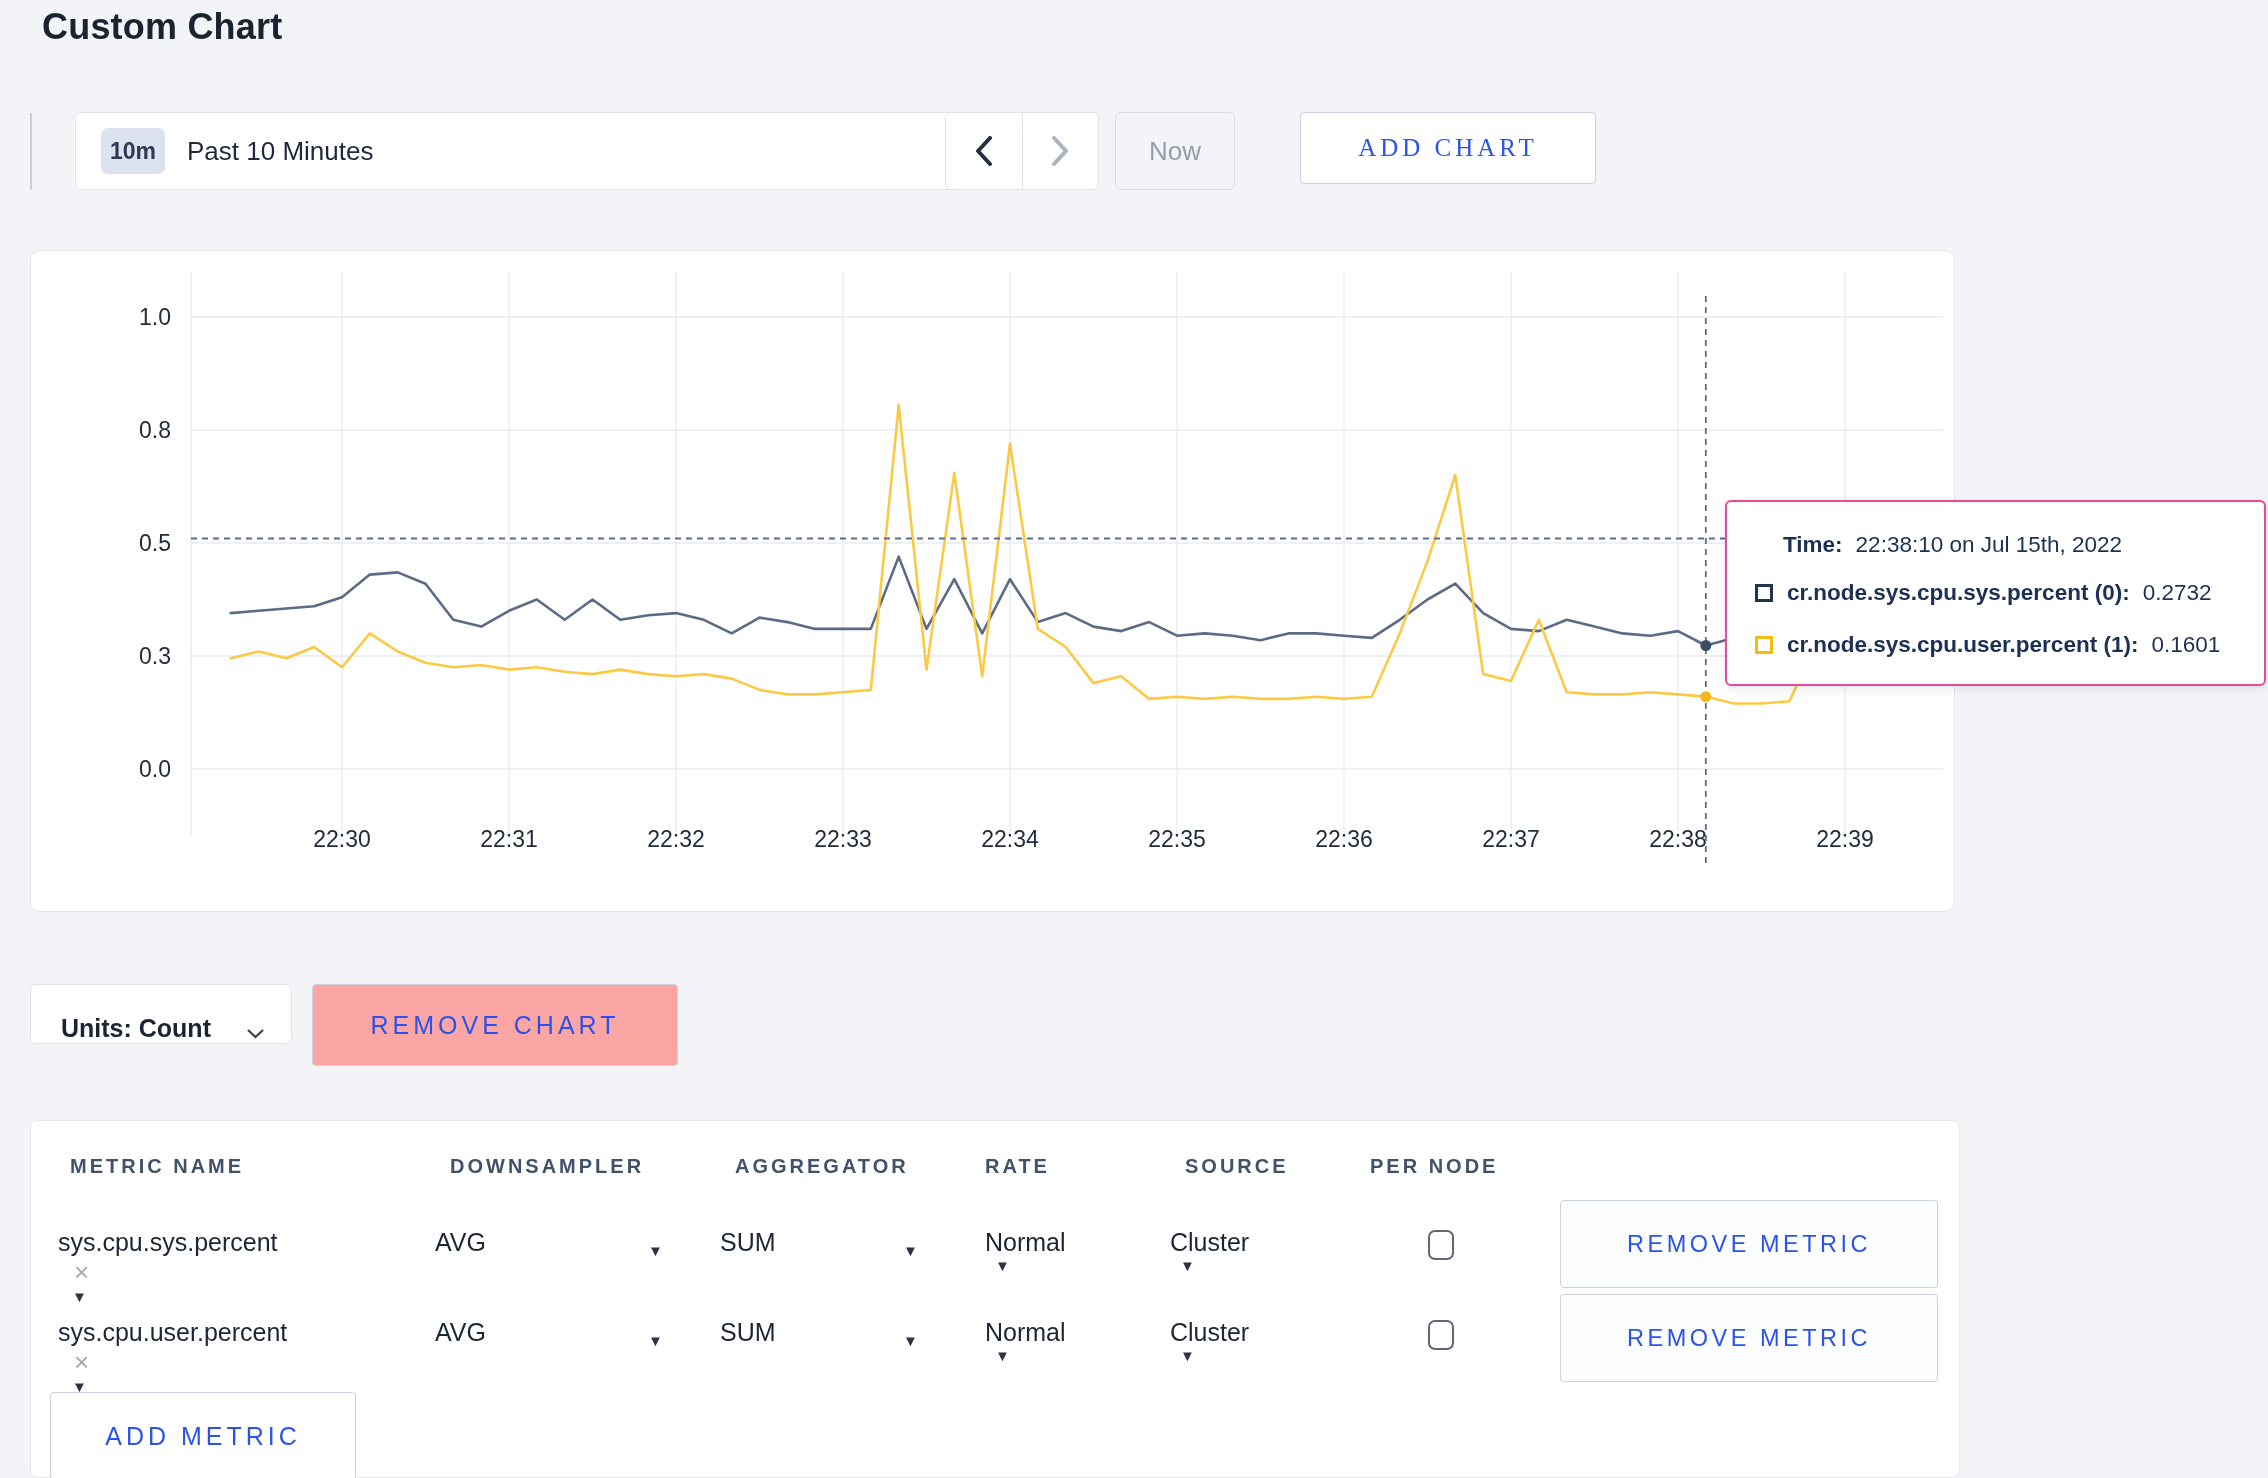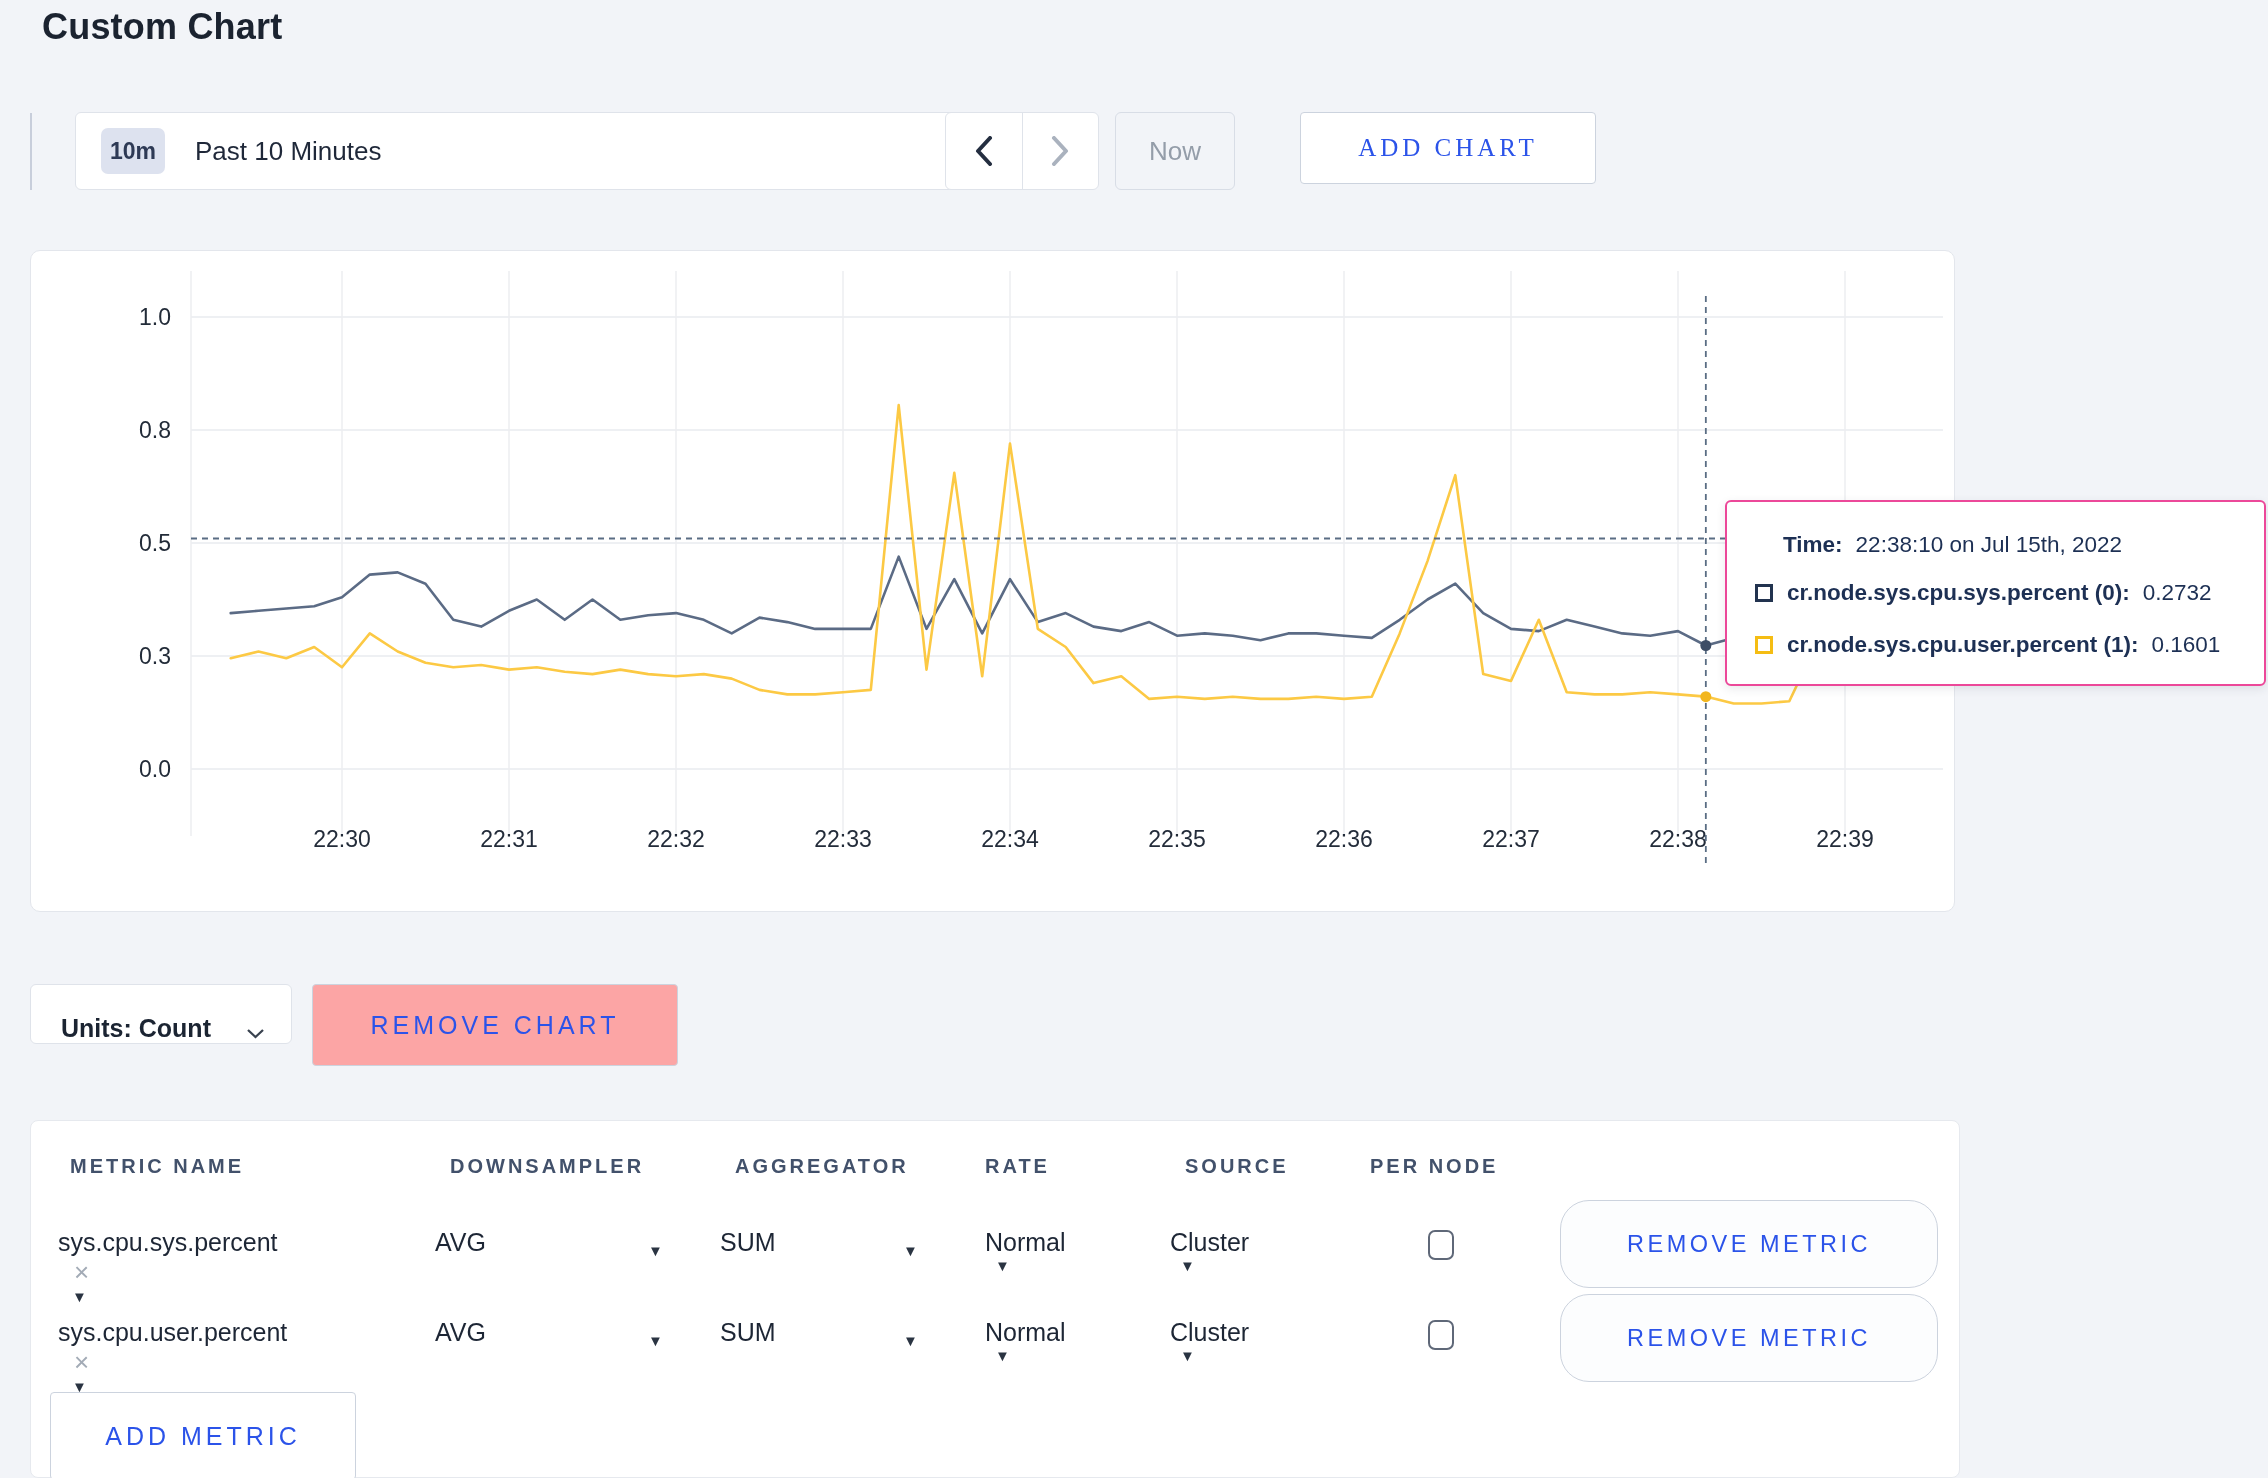--- a/index.html
+++ b/index.html
@@ -10,21 +10,21 @@
     color:#1c2533;
   }
   .abs{position:absolute;}
   .card{background:#ffffff;border:1px solid #dfe3ea;border-radius:6px;box-sizing:border-box;}
   .page-title{left:42px;top:6px;font-size:36px;font-weight:700;color:#1b2330;letter-spacing:.2px;}
   
   .tb-divider{left:30px;top:113px;width:2px;height:77px;background:#c8cedb;}
   .time-select{left:75px;top:112px;width:984px;height:78px;display:flex;align-items:center;cursor:pointer;}
   .time-badge{margin-left:25px;width:64px;height:46px;border-radius:7px;background:#dde2ef;
     display:flex;align-items:center;justify-content:center;font-size:23px;font-weight:700;color:#2e3a55;}
-  .time-label{margin-left:30px;font-size:26px;color:#1f2839;}
+  .time-label{margin-left:22px;font-size:26px;color:#1f2839;}
   .chev{margin-left:auto;margin-right:30px;}
   .arrow-group{left:945px;top:112px;width:154px;height:78px;display:flex;}
   .arrow-cell{flex:1;display:flex;align-items:center;justify-content:center;cursor:pointer;}
   .arrow-cell+.arrow-cell{border-left:1px solid #dfe3ea;}
   .btn-now{left:1115px;top:112px;width:120px;height:78px;background:transparent;border:1px solid #d8dde6;border-radius:6px;
     display:flex;align-items:center;justify-content:center;font-size:26px;color:#949da9;box-sizing:border-box;}
   .btn-blue{display:flex;align-items:center;justify-content:center;background:#fff;border:1px solid #ccd3de;border-radius:4px;
     color:#2b53e9;font-weight:500;letter-spacing:4px;cursor:pointer;box-sizing:border-box;}
   .btn-add-chart{left:1300px;top:112px;width:296px;height:72px;font-size:25px;font-family:Liberation Serif, serif;}
   
@@ -45,21 +45,21 @@
   .units-label{margin-left:30px;font-size:25px;font-weight:700;color:#1b2432;}
   .btn-remove-chart{left:312px;top:984px;width:366px;height:82px;font-size:25px;background:#fca5a5;}
   
   .table-card{left:30px;top:1120px;width:1930px;height:358px;border-radius:8px;border-color:#e6e9ee;}
   .th{position:absolute;top:1155px;font-size:20px;font-weight:700;letter-spacing:3px;color:#42516b;}
   .cell{position:absolute;font-size:25px;color:#1d2635;display:flex;align-items:flex-start;flex-direction:column;}
   .xmark{color:#a3abb6;font-size:26px;margin-left:16px;}
   .tri{font-size:15px;color:#2a3442;margin-left:14px;}
   .tri-far{position:absolute;font-size:15px;color:#2a3442;}
   .checkbox{position:absolute;width:26px;height:30px;border:2.5px solid #5f6878;border-radius:7px;background:#fff;box-sizing:border-box;cursor:pointer;}
-  .btn-remove-metric{width:378px;height:88px;font-size:23.5px;letter-spacing:3.5px;background:#fcfdfe;position:absolute;left:1560px;border-radius:29px;}
+  .btn-remove-metric{width:378px;height:88px;font-size:23.5px;letter-spacing:3.5px;background:#fcfdfe;position:absolute;left:1560px;}
   .btn-add-metric{left:50px;top:1392px;width:306px;height:88px;font-size:25px;}
 </style>
 </head>
 <body>
 
 <div class="abs page-title">Custom Chart</div>
 
 <div class="abs tb-divider"></div>
 
 <div class="abs card time-select">

